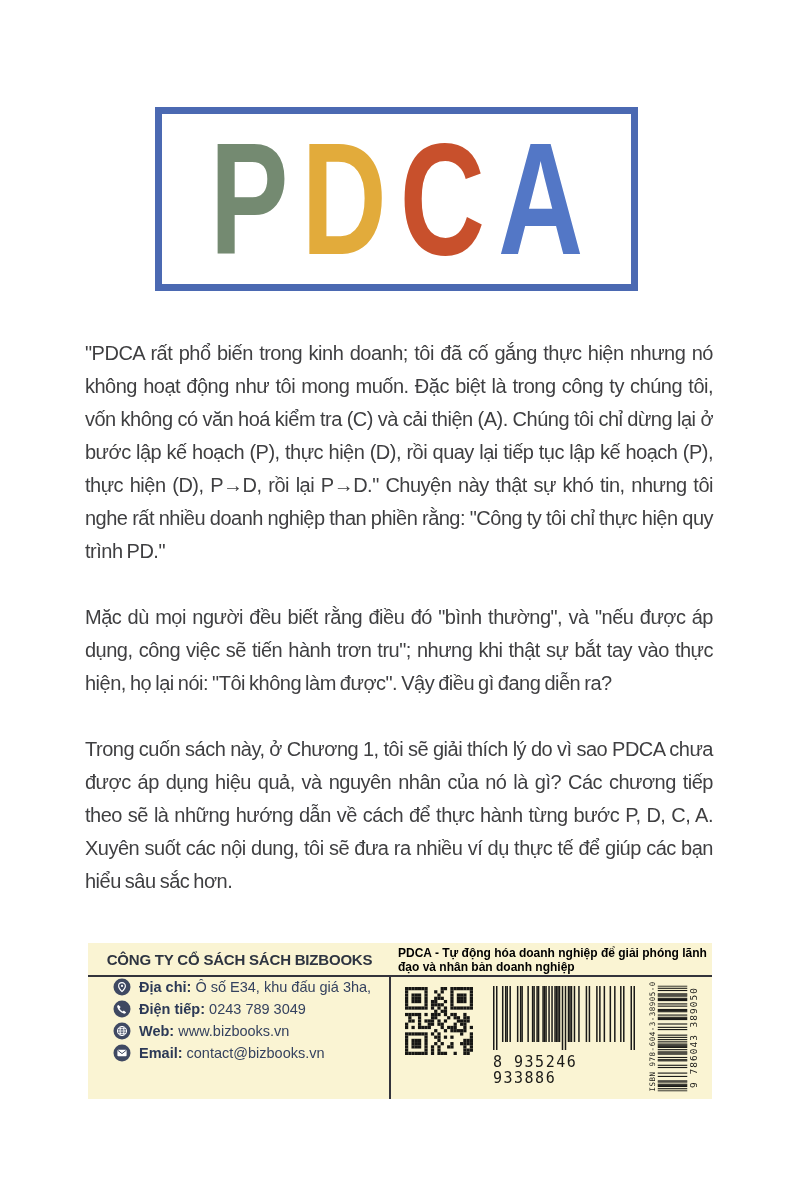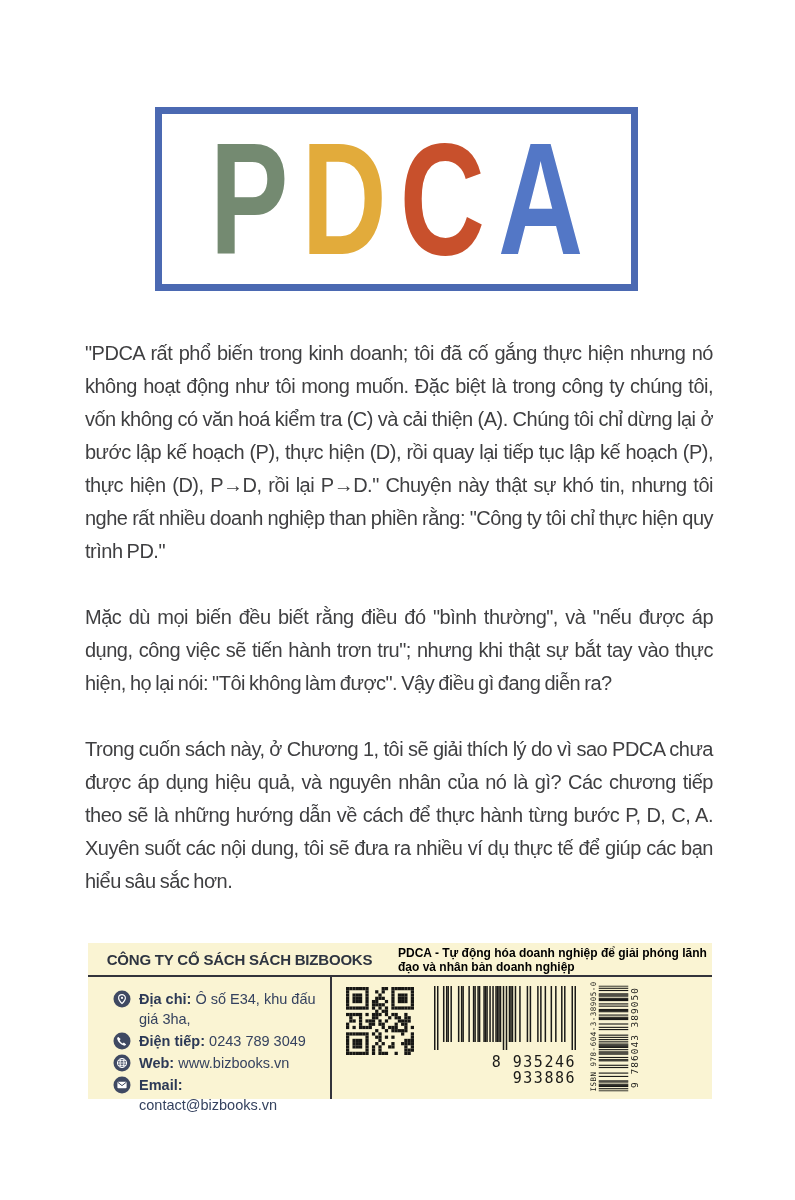--- a/index.html
+++ b/index.html
@@ -24,32 +24,32 @@
 
   
   .pub-box{position:absolute;left:88px;top:943px;width:624px;background:#faf4d3;
     box-sizing:border-box;}
   .pub-header{display:flex;height:32px;border-bottom:2px solid #33333b;}
   .pub-header-left{width:303px;display:flex;align-items:center;justify-content:center;
     font-weight:bold;font-size:15px;color:#2e3440;letter-spacing:-0.2px;}
   .pub-header-right{width:321px;box-sizing:border-box;padding:3px 4px 0 7px;
     font-weight:bold;font-size:12px;line-height:14px;color:#000000;}
   .pub-content{display:flex;height:122px;}
-  .contact-col{width:244px;box-sizing:border-box;border-right:2px solid #33333b;
-    padding:12px 6px 0 25px;}
+  .contact-col{width:303px;box-sizing:border-box;border-right:2px solid #33333b;
+    padding:0 6px 0 25px;}
   .contact-row{display:flex;align-items:flex-start;margin-bottom:2px;}
   .cicon{width:18px;height:18px;flex:0 0 18px;margin-top:1px;}
   .cicon svg{display:block;}
   .ctext{margin-left:8px;font-size:14.5px;line-height:20px;color:#35425f;}
   .clabel{font-weight:bold;color:#2c3956;}
   .cvalue2{margin-left:0;}
   .cvalue2:empty{display:none;}
   .codes-col{width:319px;position:relative;}
   .qr{position:absolute;left:14px;top:10px;}
-  .ean-wrap{position:absolute;left:102px;top:9px;width:142px;text-align:right;}
+  .ean-wrap{position:absolute;left:102px;top:9px;width:142px;text-align:left;}
   .ean-digits{margin-top:0;font-family:"DejaVu Sans Mono",monospace;
     font-size:15px;letter-spacing:1.5px;color:#1a1a18;line-height:16px;}
   .isbn-vert{position:absolute;right:8px;top:6px;width:55px;height:108px;}
   .isbn-inner{position:absolute;width:108px;height:55px;left:-26.5px;top:26.5px;
     transform:rotate(-90deg);display:flex;flex-direction:column;align-items:stretch;}
   .isbn-text{font-family:"DejaVu Sans Mono",monospace;font-size:7.5px;line-height:10px;
     color:#1a1a18;text-align:center;letter-spacing:0.5px;white-space:nowrap;}
   .isbn-digits{font-family:"DejaVu Sans Mono",monospace;font-size:9.5px;line-height:12px;
     color:#1a1a18;text-align:center;letter-spacing:1px;white-space:nowrap;}
   .price-bar{position:relative;height:28px;background:#8b8b8d;}
@@ -63,21 +63,21 @@
 
   <div class="logo-box" style="border-color: rgb(75, 105, 178);">
     <span class="logo-letter" style="color: rgb(116, 138, 113);">P</span>
     <span class="logo-letter" style="color: rgb(226, 171, 59);">D</span>
     <span class="logo-letter" style="color: rgb(200, 80, 44);">C</span>
     <span class="logo-letter" style="color: rgb(83, 119, 198);">A</span>
   </div>
 
   <div class="body-text">
     <p>"PDCA rất phổ biến trong kinh doanh; tôi đã cố gắng thực hiện nhưng nó không hoạt động như tôi mong muốn. Đặc biệt là trong công ty chúng tôi, vốn không có văn hoá kiểm tra (C) và cải thiện (A). Chúng tôi chỉ dừng lại ở bước lập kế hoạch (P), thực hiện (D), rồi quay lại tiếp tục lập kế hoạch (P), thực hiện (D), P→D, rồi lại P→D." Chuyện này thật sự khó tin, nhưng tôi nghe rất nhiều doanh nghiệp than phiền rằng: "Công ty tôi chỉ thực hiện quy trình PD."</p>
-    <p>Mặc dù mọi biến đều biết rằng điều đó "bình thường", và "nếu được áp dụng, công việc sẽ tiến hành trơn tru"; nhưng khi thật sự bắt tay vào thực hiện, họ lại nói: "Tôi không làm được". Vậy điều gì đang diễn ra?</p>
+    <p>Mặc dù mọi người đều biết rằng điều đó "bình thường", và "nếu được áp dụng, công việc sẽ tiến hành trơn tru"; nhưng khi thật sự bắt tay vào thực hiện, họ lại nói: "Tôi không làm được". Vậy điều gì đang diễn ra?</p>
     <p>Trong cuốn sách này, ở Chương 1, tôi sẽ giải thích lý do vì sao PDCA chưa được áp dụng hiệu quả, và nguyên nhân của nó là gì? Các chương tiếp theo sẽ là những hướng dẫn về cách để thực hành từng bước P, D, C, A. Xuyên suốt các nội dung, tôi sẽ đưa ra nhiều ví dụ thực tế để giúp các bạn hiểu sâu sắc hơn.</p>
   </div>
 
   <div class="pub-box">
     <div class="pub-header">
       <div class="pub-header-left">CÔNG TY CỔ SÁCH SÁCH BIZBOOKS</div>
       <div class="pub-header-right">PDCA - Tự động hóa doanh nghiệp để giải phóng lãnh đạo và nhân bản doanh nghiệp</div>
     </div>
 
     <div class="pub-content">

